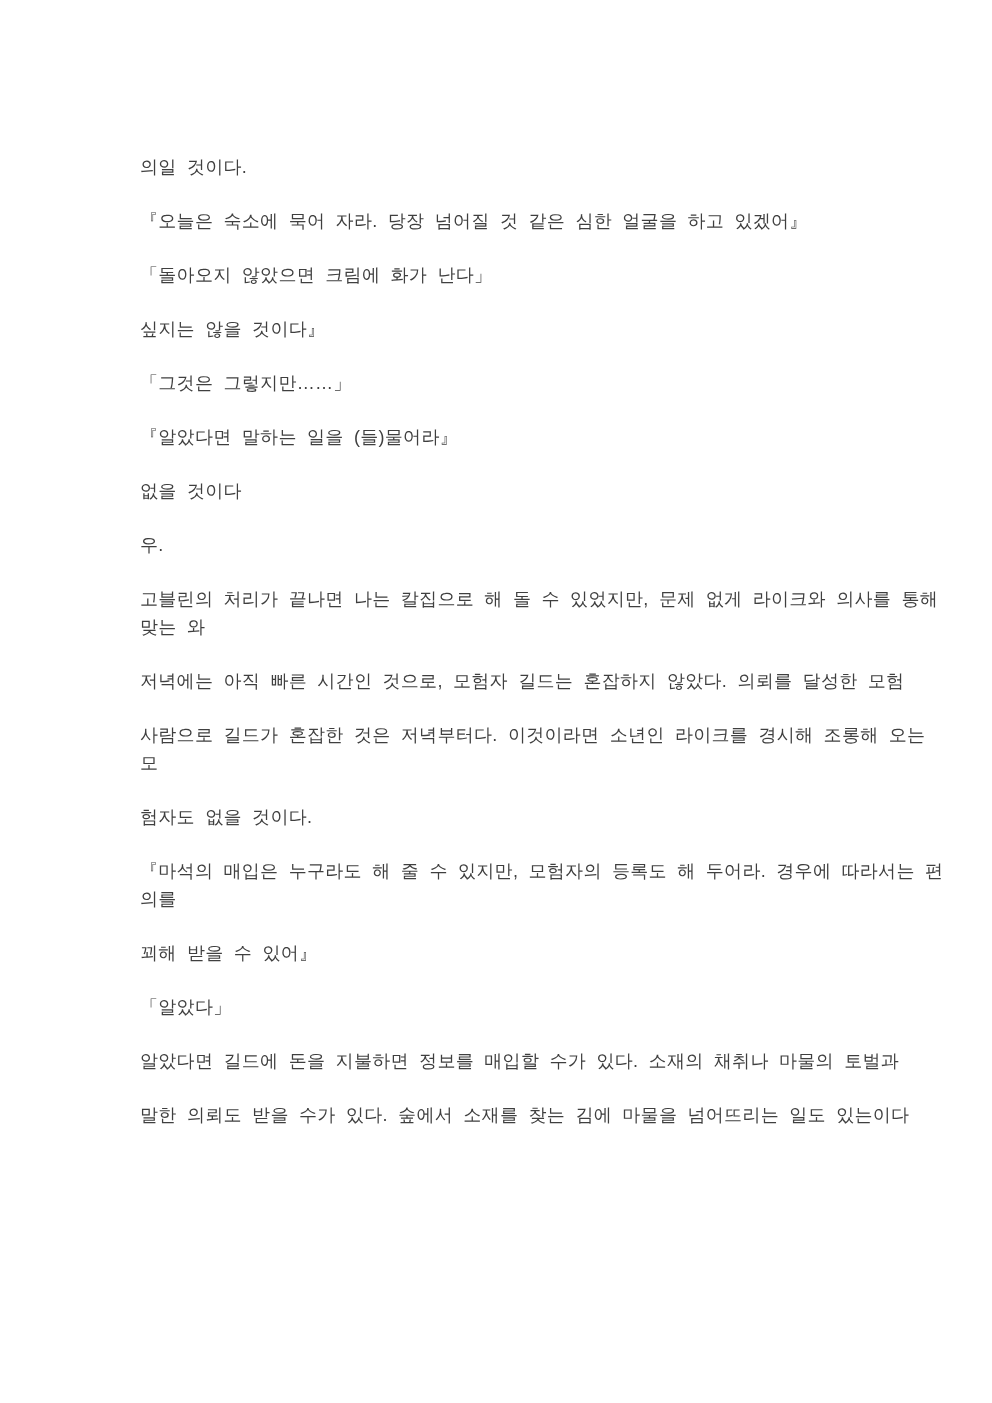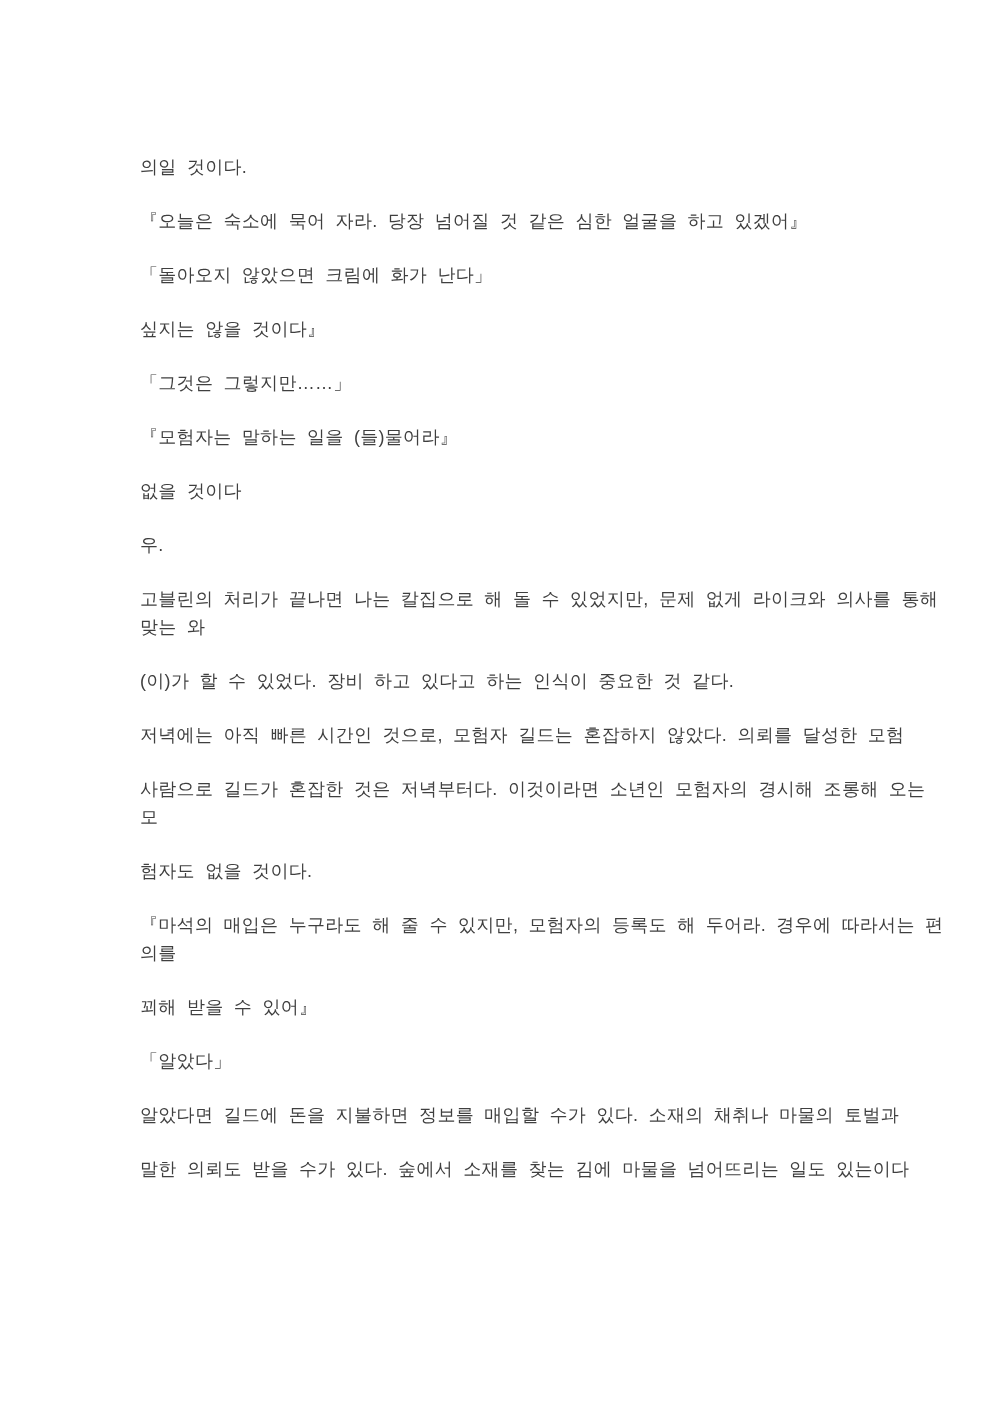--- a/index.html
+++ b/index.html
@@ -49,40 +49,37 @@
       <div class="para">
         <div class="line">「돌아오지 않았으면 크림에 화가 난다」</div>
       </div>
       <div class="para">
         <div class="line">싶지는 않을 것이다』</div>
       </div>
       <div class="para">
         <div class="line">「그것은 그렇지만……」</div>
       </div>
       <div class="para">
-        <div class="line">『모험자는 말하는 일을 (들)물어라』</div>
+        <div class="line">『알았다면 말하는 일을 (들)물어라』</div>
       </div>
       <div class="para">
         <div class="line">없을 것이다</div>
       </div>
       <div class="para">
         <div class="line">우.</div>
       </div>
       <div class="para">
         <div class="line">고블린의 처리가 끝나면 나는 칼집으로 해 돌 수 있었지만, 문제 없게 라이크와 의사를 통해</div>
         <div class="line">맞는 와</div>
       </div>
       <div class="para">
-        <div class="line">(이)가 할 수 있었다. 장비 하고 있다고 하는 인식이 중요한 것 같다.</div>
-      </div>
-      <div class="para">
         <div class="line">저녁에는 아직 빠른 시간인 것으로, 모험자 길드는 혼잡하지 않았다. 의뢰를 달성한 모험</div>
       </div>
       <div class="para">
-        <div class="line">사람으로 길드가 혼잡한 것은 저녁부터다. 이것이라면 소년인 모험자의 경시해 조롱해 오는</div>
+        <div class="line">사람으로 길드가 혼잡한 것은 저녁부터다. 이것이라면 소년인 라이크를 경시해 조롱해 오는</div>
         <div class="line">모</div>
       </div>
       <div class="para">
         <div class="line">험자도 없을 것이다.</div>
       </div>
       <div class="para">
         <div class="line">『마석의 매입은 누구라도 해 줄 수 있지만, 모험자의 등록도 해 두어라. 경우에 따라서는 편</div>
         <div class="line">의를</div>
       </div>
       <div class="para">

